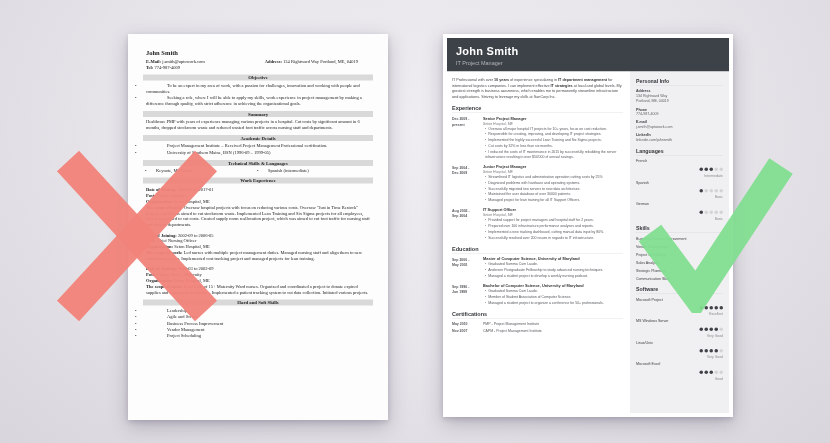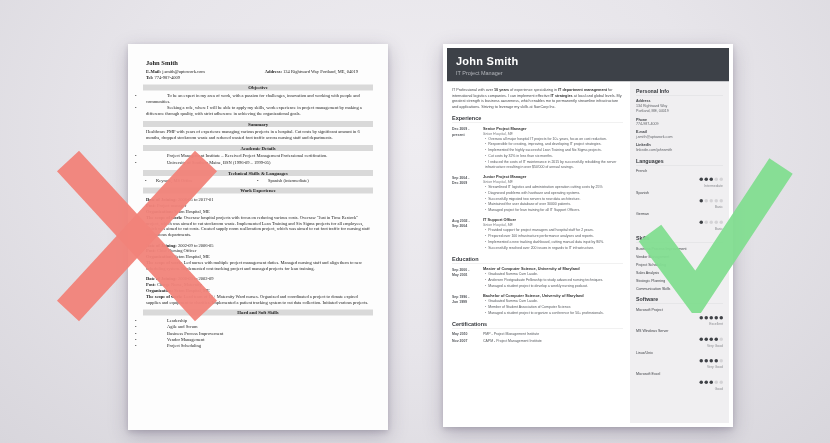--- a/index.html
+++ b/index.html
@@ -1,21 +1,21 @@
 <!DOCTYPE html>
 <html><head>
 <meta charset="utf-8">
 <style>
   html,body{margin:0;padding:0;}
   body{
     width:830px;height:443px;overflow:hidden;position:relative;
     background:radial-gradient(ellipse at 50% 30%, #efedf1 0%, #e7e5ea 50%, #d8d6dc 100%);
     font-family:"Liberation Sans", sans-serif;
   }
-  .page{position:absolute;top:44px;background:#fdfdfd;
+  .page{position:absolute;top:34px;background:#fdfdfd;
     box-shadow:0 6px 18px rgba(60,50,80,.28), 0 2px 5px rgba(60,50,80,.18);}
   .page-left{left:128px;width:260px;height:386px;}
   .page-right{left:443px;width:290px;height:383px;background:#ffffff;}
   .scale{transform:scale(.5);transform-origin:0 0;}
 
   
   .l-inner{width:520px;height:772px;box-sizing:border-box;padding:30px 36px;
     font-family:"Liberation Serif", serif;color:#1c1c1c;}
   .l-name{font-size:13px;font-weight:bold;margin-bottom:2px;}
   .l-contact{display:flex;justify-content:space-between;font-size:9px;line-height:1.35;}

